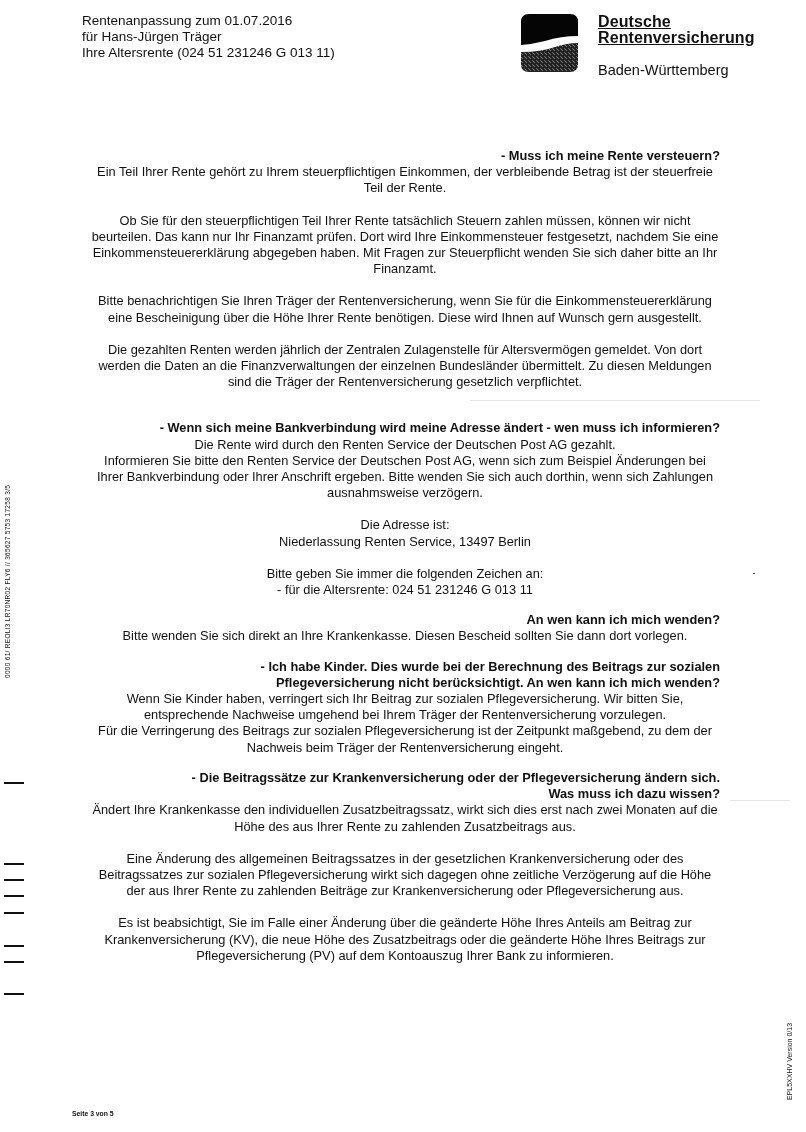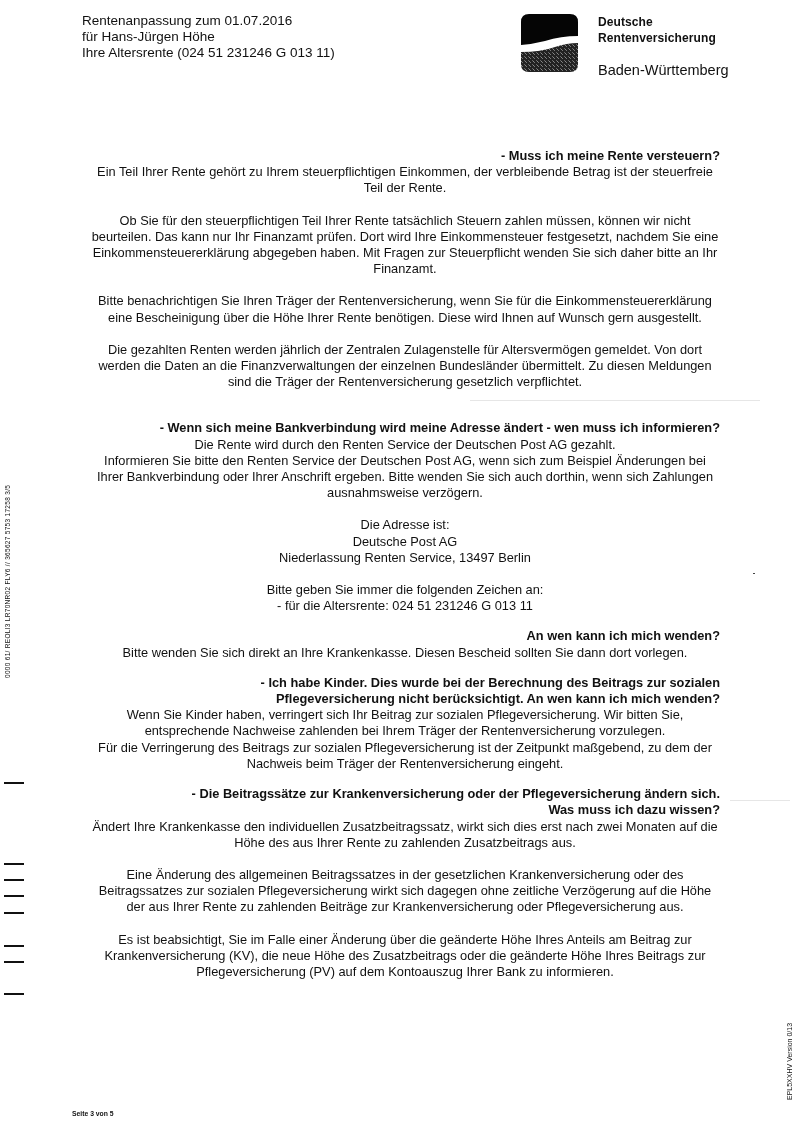--- a/index.html
+++ b/index.html
@@ -9,21 +9,21 @@
     }
     .hdr-left {
       position: absolute; left: 82px; top: 13px;
       font-size: 13.5px; line-height: 16px;
     }
     .logo {
       position: absolute; left: 521px; top: 14px; width: 57px; height: 58px;
     }
     .brand {
       position: absolute; left: 598px; top: 14px;
-      font-size: 12px; font-weight: bold; line-height: 16px; letter-spacing: 0.1px;
+      font-size: 16px; font-weight: bold; line-height: 16px; letter-spacing: 0.1px; text-decoration: underline;
     }
     .region {
       position: absolute; left: 598px; top: 62px; font-size: 14.5px; line-height: 16px;
     }
     .content {
       position: absolute; left: 80px; top: 148px; width: 640px;
       font-size: 12.8px; line-height: 16.2px;
     }
     .q { font-weight: bold; margin: 0; padding-left: 10px; text-indent: -10px; text-align: right; }
     .p { margin: 0; padding-left: 10px; text-align: center; }
@@ -46,21 +46,21 @@
       position: absolute; left: 4px; width: 20px; height: 2px; background: #111;
     }
     .speck { position: absolute; width: 2px; height: 1px; background: #444; }
     .scanline { position: absolute; height: 1px; background: #e6e6e6; }
   </style>
 </head>
 <body>
 
 <div class="hdr-left">
   <div>Rentenanpassung zum 01.07.2016</div>
-  <div>für Hans-Jürgen Höhe</div>
+  <div>für Hans-Jürgen Träger</div>
   <div>Ihre Altersrente (024 51 231246 G 013 11)</div>
 </div>
 
 <div class="logo">
   <svg width="57" height="58" viewBox="0 0 57 58">
     <defs>
       <pattern id="grain" width="4" height="4" patternUnits="userSpaceOnUse">
         <rect width="4" height="4" fill="#222"></rect>
         <rect x="1" y="0" width="1" height="1" fill="#777"></rect>
         <rect x="3" y="2" width="1" height="1" fill="#666"></rect>
@@ -91,38 +91,37 @@
     <div class="gap"></div>
   </div>
   <div class="gap-s"></div>
 
   <div>
     <p class="q">- Wenn sich meine Bankverbindung wird meine Adresse ändert - wen muss ich informieren?</p>
     <p class="p">Die Rente wird durch den Renten Service der Deutschen Post AG gezahlt.</p>
     <p class="p">Informieren Sie bitte den Renten Service der Deutschen Post AG, wenn sich zum Beispiel Änderungen bei Ihrer Bankverbindung oder Ihrer Anschrift ergeben. Bitte wenden Sie sich auch dorthin, wenn sich Zahlungen ausnahmsweise verzögern.</p>
     <div class="gap"></div>
     <p class="p">Die Adresse ist:</p>
-    <p class="p">Deutsche Post AG</p>
     <p class="p">Niederlassung Renten Service, 13497 Berlin</p>
     <div class="gap"></div>
     <p class="p">Bitte geben Sie immer die folgenden Zeichen an:</p>
     <p class="p">- für die Altersrente: 024 51 231246 G 013 11</p>
   </div>
   <div class="gap-s"></div>
 
   <div>
     <p class="q" style="text-indent:0">An wen kann ich mich wenden?</p>
     <p class="p">Bitte wenden Sie sich direkt an Ihre Krankenkasse. Diesen Bescheid sollten Sie dann dort vorlegen.</p>
   </div>
   <div class="gap-s"></div>
 
   <div>
     <p class="q">- Ich habe Kinder. Dies wurde bei der Berechnung des Beitrags zur sozialen</p>
     <p class="q" style="text-indent:0">Pflegeversicherung nicht berücksichtigt. An wen kann ich mich wenden?</p>
-    <p class="p">Wenn Sie Kinder haben, verringert sich Ihr Beitrag zur sozialen Pflegeversicherung. Wir bitten Sie, entsprechende Nachweise zahlenden bei Ihrem Träger der Rentenversicherung vorzulegen.</p>
+    <p class="p">Wenn Sie Kinder haben, verringert sich Ihr Beitrag zur sozialen Pflegeversicherung. Wir bitten Sie, entsprechende Nachweise umgehend bei Ihrem Träger der Rentenversicherung vorzulegen.</p>
     <p class="p">Für die Verringerung des Beitrags zur sozialen Pflegeversicherung ist der Zeitpunkt maßgebend, zu dem der Nachweis beim Träger der Rentenversicherung eingeht.</p>
   </div>
   <div class="gap-s"></div>
 
   <div>
     <p class="q">- Die Beitragssätze zur Krankenversicherung oder der Pflegeversicherung ändern sich.</p>
     <p class="q" style="text-indent:0">Was muss ich dazu wissen?</p>
     <p class="p">Ändert Ihre Krankenkasse den individuellen Zusatzbeitragssatz, wirkt sich dies erst nach zwei Monaten auf die Höhe des aus Ihrer Rente zu zahlenden Zusatzbeitrags aus.</p>
     <div class="gap"></div>
     <p class="p">Eine Änderung des allgemeinen Beitragssatzes in der gesetzlichen Krankenversicherung oder des Beitragssatzes zur sozialen Pflegeversicherung wirkt sich dagegen ohne zeitliche Verzögerung auf die Höhe der aus Ihrer Rente zu zahlenden Beiträge zur Krankenversicherung oder Pflegeversicherung aus.</p>

